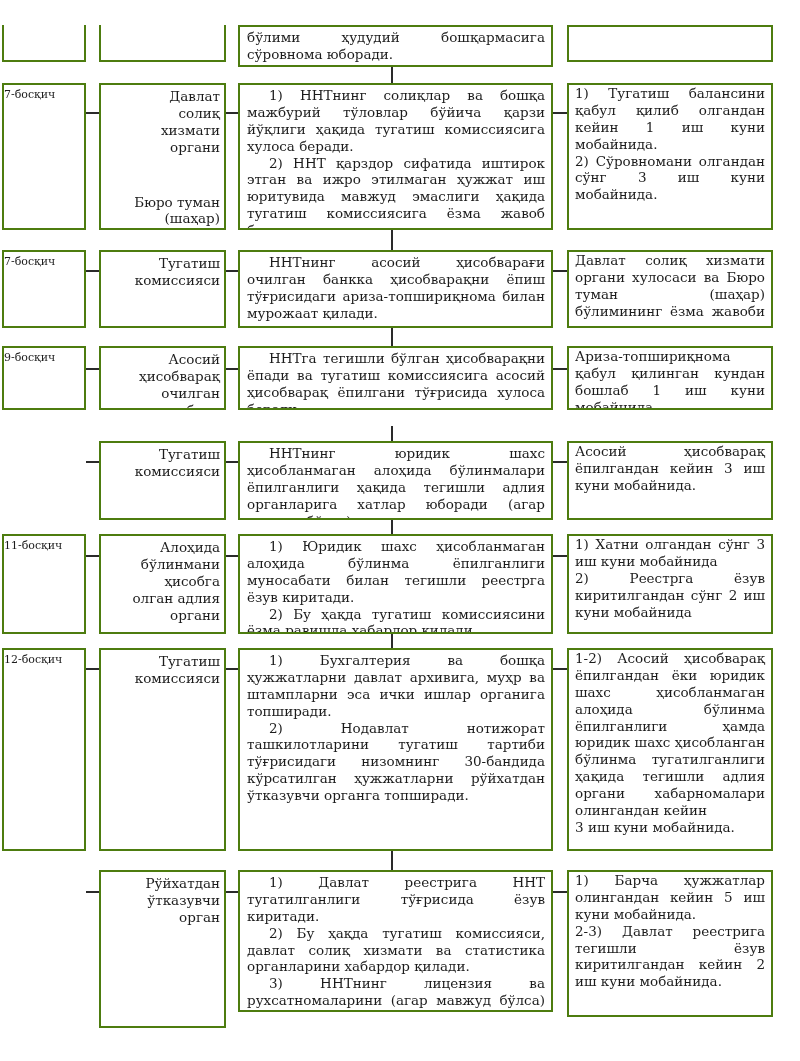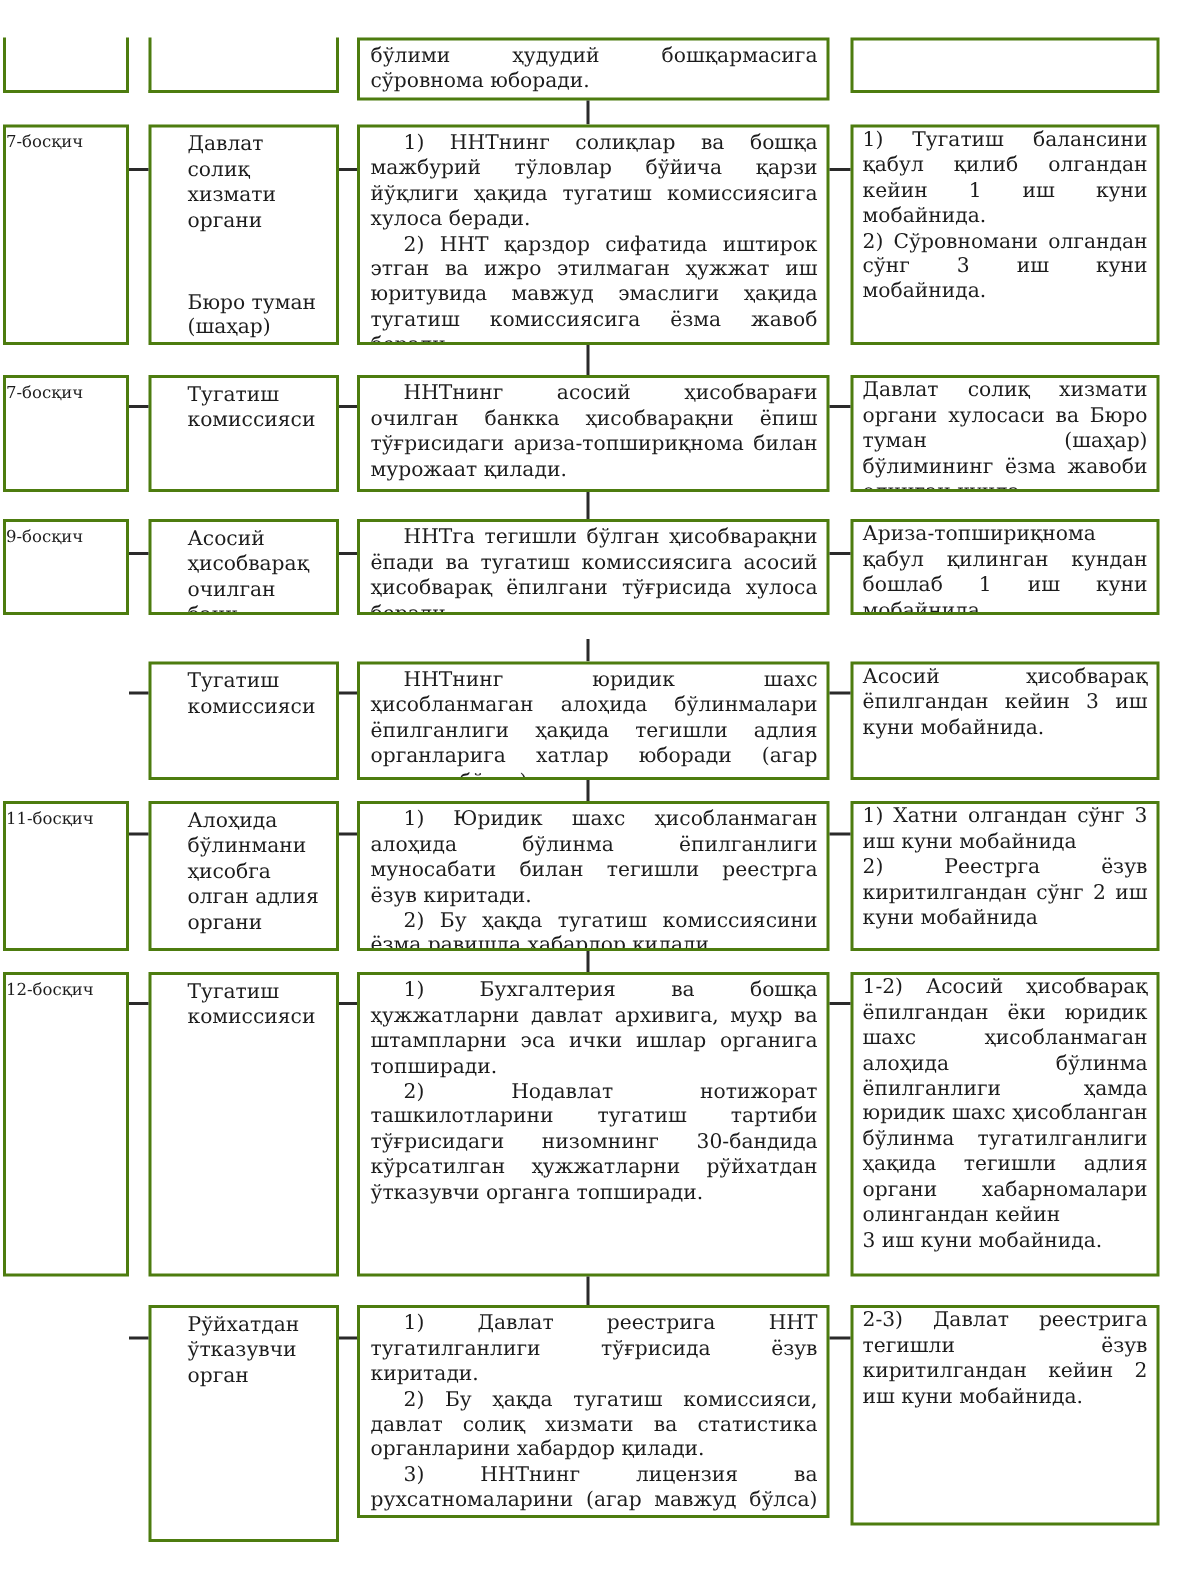--- a/index.html
+++ b/index.html
@@ -12,21 +12,21 @@
   .box{
     position:absolute;top:0;height:100%;box-sizing:border-box;
     border:2px solid #4d7c0f;background:#fff;overflow:hidden;
   }
   .open-top{border-top:none;}
   .c1{left:2px;width:84px;text-align:left;padding-top:3px;font-size:11px;}
   .c2{left:99px;width:127px;text-align:center;padding:3px 4px;font-size:13.5px;line-height:1.25;}
   .c3{left:238px;width:315px;padding:2px 6px 2px 7px;font-size:13.5px;line-height:1.25;}
   .c4{left:567px;width:206px;padding:0 6px;font-size:13.5px;line-height:1.25;}
   .box p{margin:0;text-align:justify;}
-  .c2 p{text-align:left;margin-left:20px;}
+  .c2 p{text-align:right;margin-left:20px;}
   .indent{text-indent:22px;}
   .org-gap{height:38px;}
   .hlink{position:absolute;height:2px;background:#2a2a2a;}
   .l12{left:86px;width:13px;}
   .l23{left:226px;width:12px;}
   .l34{left:553px;width:14px;}
   .vlink{position:absolute;left:391px;width:2px;background:#2a2a2a;}
 </style>
 </head>
 <body>
@@ -165,20 +165,21 @@
   <div class="row" style="top:870px;height:158px;">
     <div class="box c2" style="height:158px;">
       <p>Рўйхатдан ўтказувчи орган</p>
     </div>
     <div class="box c3" style="height:142px;">
       <p class="indent">1) Давлат реестрига ННТ тугатилганлиги тўғрисида ёзув киритади.</p>
       <p class="indent">2) Бу ҳақда тугатиш комиссияси, давлат солиқ хизмати ва статистика органларини хабардор қилади.</p>
       <p class="indent">3) ННТнинг лицензия ва рухсатномаларини (агар мавжуд бўлса) уларни берган органларга топширади.</p>
     </div>
     <div class="box c4" style="height:147px;">
+      <p>1) Барча ҳужжатлар олингандан кейин 5 иш куни мобайнида.</p>
       <p>2-3) Давлат реестрига тегишли ёзув киритилгандан кейин 2 иш куни мобайнида.</p>
     </div>
     <i class="hlink l12" style="top:21px;"></i>
     <i class="hlink l23" style="top:21px;"></i>
     <i class="hlink l34" style="top:21px;"></i>
   </div>
 
 </div>
 
 </body></html>

